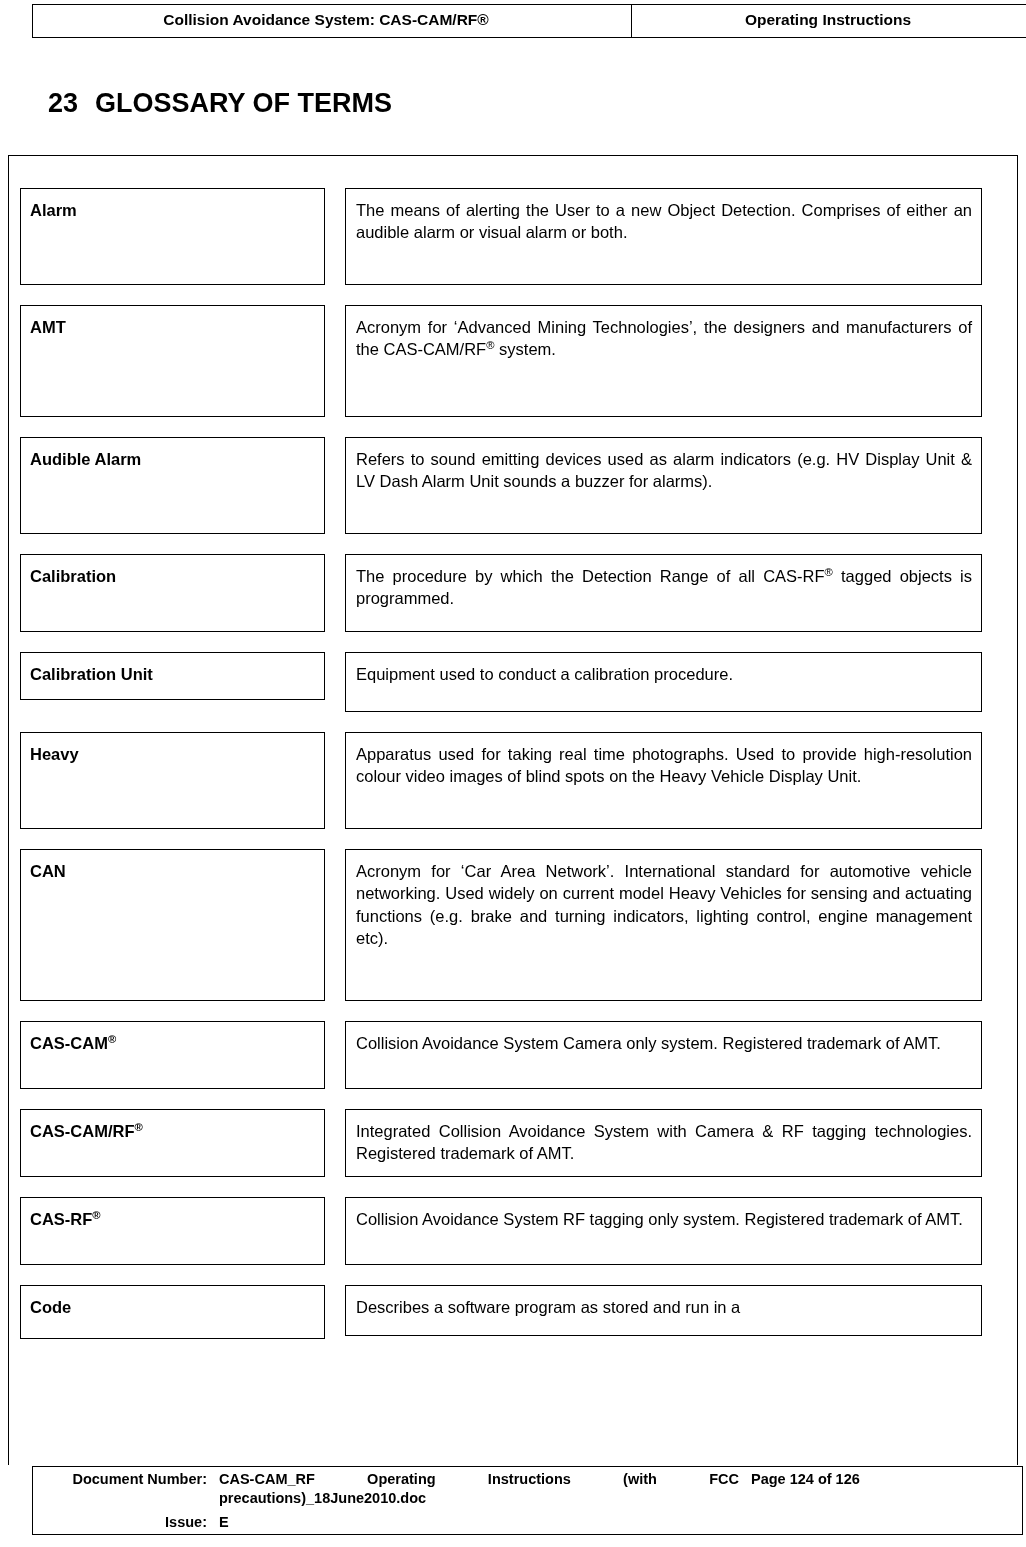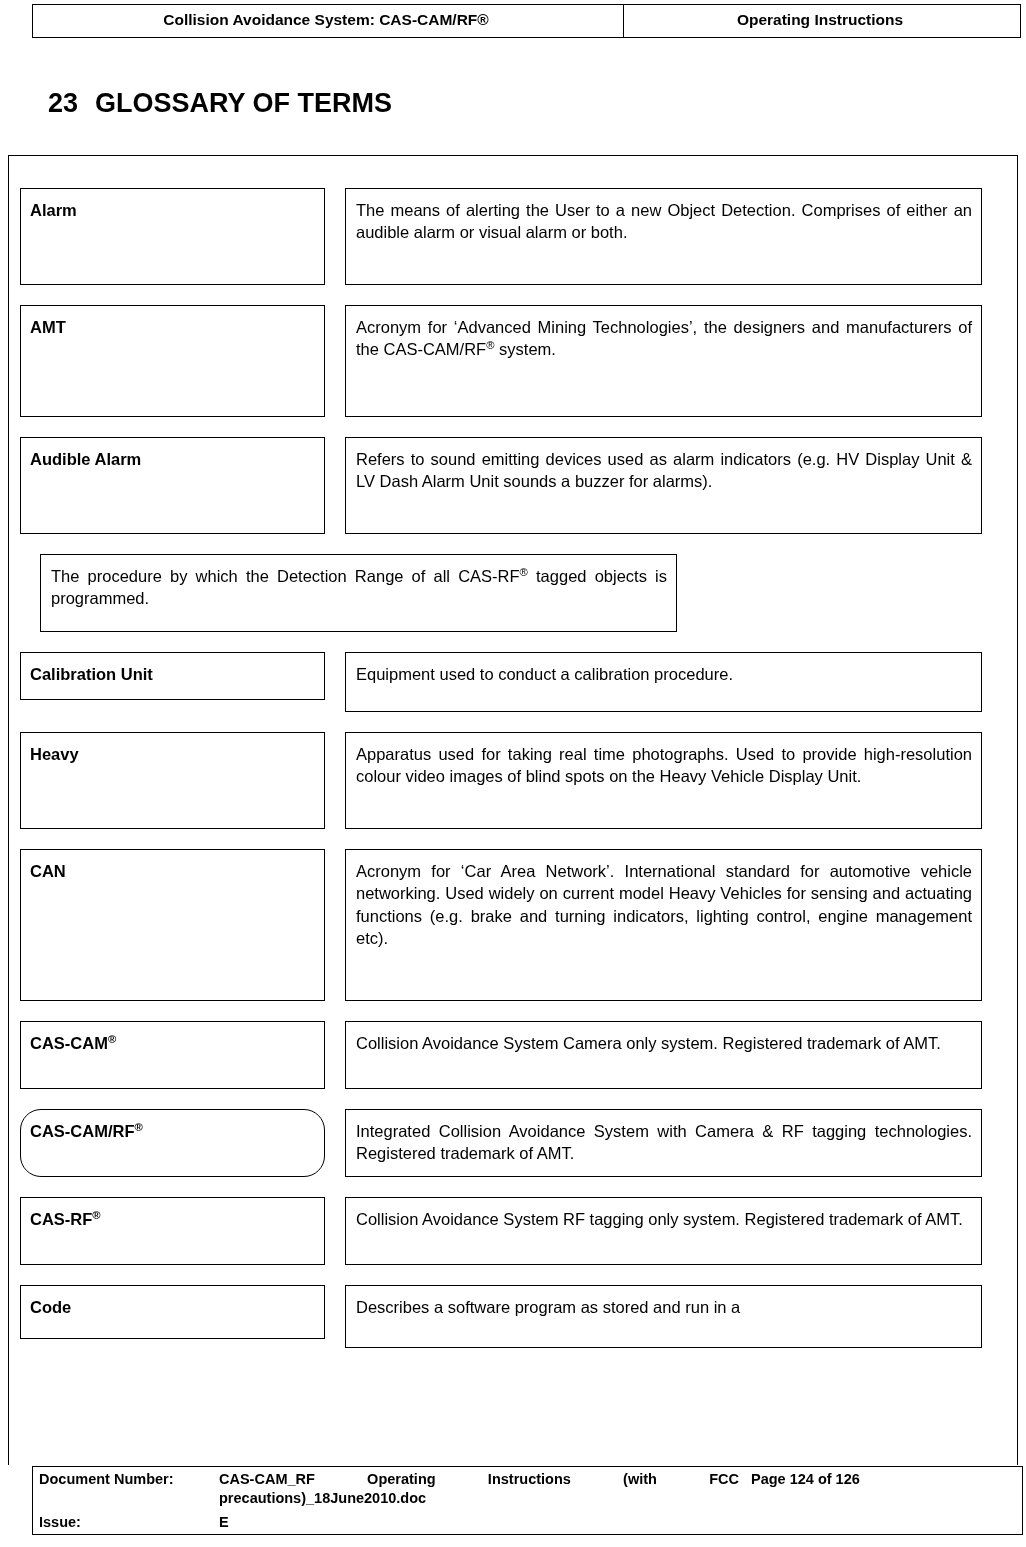--- a/index.html
+++ b/index.html
@@ -28,21 +28,21 @@
     top: 4px;
     width: 962px;
     border-collapse: collapse;
     table-layout: fixed;
   }
   .header-table td {
     border: 1px solid #000000;
     text-align: center;
     font-size: 15.5px;
     font-weight: bold;
-    padding: 6px 8px 7px 4px;
+    padding: 6px 16px 7px 4px;
     line-height: 1.2;
   }
   .header-left { width: 578px; }
   .header-right { width: 384px; }
 
   
   .title-wrap {
     position: absolute;
     left: 48px;
     top: 88px;
@@ -122,21 +122,21 @@
     border: 1px solid #000000;
   }
   .footer-table td {
     font-size: 14.5px;
     font-weight: bold;
     padding: 3px 6px 2px 6px;
     line-height: 1.32;
     vertical-align: top;
     border: none;
   }
-  .f-label { width: 168px; }
+  .f-label { width: 168px; text-align: right; }
   .f-mid { width: 520px; text-align: justify; text-justify: inter-word; margin-left: 32px; }
   .f-right { width: 265px; text-align: left; }
 </style>
 </head>
 <body>
 
 <div class="page">
 
   <table class="header-table">
     <tbody>
@@ -164,20 +164,21 @@
         <div class="g-term" style="height: 112px;">AMT</div>
         <div class="g-spacer"></div>
         <div class="g-def" style="height: 112px;">Acronym for ‘Advanced Mining Technologies’, the designers and manufacturers of the CAS-CAM/RF<sup>®</sup> system.</div>
       </div>
       <div class="g-row">
         <div class="g-term" style="height: 97px;">Audible Alarm</div>
         <div class="g-spacer"></div>
         <div class="g-def" style="height: 97px;">Refers to sound emitting devices used as alarm indicators (e.g. HV Display Unit &amp; LV Dash Alarm Unit sounds a buzzer for alarms).</div>
       </div>
       <div class="g-row">
+        <div class="g-term" style="height: 78px;">Calibration</div>
         <div class="g-spacer"></div>
         <div class="g-def" style="height: 78px;">The procedure by which the Detection Range of all CAS-RF<sup>®</sup> tagged objects is programmed.</div>
       </div>
       <div class="g-row">
         <div class="g-term" style="height: 48px;">Calibration Unit</div>
         <div class="g-spacer"></div>
         <div class="g-def" style="height: 60px;">Equipment used to conduct a calibration procedure.</div>
       </div>
       <div class="g-row">
         <div class="g-term" style="height: 97px;">Heavy</div>
@@ -188,33 +189,33 @@
         <div class="g-term" style="height: 152px;">CAN</div>
         <div class="g-spacer"></div>
         <div class="g-def" style="height: 152px;">Acronym for ‘Car Area Network’. International standard for automotive vehicle networking. Used widely on current model Heavy Vehicles for sensing and actuating functions (e.g. brake and turning indicators, lighting control, engine management etc).</div>
       </div>
       <div class="g-row">
         <div class="g-term" style="height: 68px;">CAS-CAM<sup>®</sup></div>
         <div class="g-spacer"></div>
         <div class="g-def" style="height: 68px;">Collision Avoidance System Camera only system. Registered trademark of AMT.</div>
       </div>
       <div class="g-row">
-        <div class="g-term" style="height: 68px; border-radius: 21px;">CAS-CAM/RF<sup>®</sup></div>
+        <div class="g-term" style="height: 68px;">CAS-CAM/RF<sup>®</sup></div>
         <div class="g-spacer"></div>
         <div class="g-def" style="height: 68px;">Integrated Collision Avoidance System with Camera &amp; RF tagging technologies. Registered trademark of AMT.</div>
       </div>
       <div class="g-row">
         <div class="g-term" style="height: 68px;">CAS-RF<sup>®</sup></div>
         <div class="g-spacer"></div>
         <div class="g-def" style="height: 68px;">Collision Avoidance System RF tagging only system. Registered trademark of AMT.</div>
       </div>
       <div class="g-row">
         <div class="g-term" style="height: 54px;">Code</div>
         <div class="g-spacer"></div>
-        <div class="g-def" style="height: 63px;">Describes a software program as stored and run in a</div>
+        <div class="g-def" style="height: 51px;">Describes a software program as stored and run in a</div>
       </div>
     </div>
 
   <table class="footer-table">
     <tbody>
         <tr>
       <td class="f-label">Document Number:</td>
       <td class="f-mid">CAS-CAM_RF Operating Instructions (with FCC precautions)_18June2010.doc</td>
       <td class="f-right">Page 124 of  126</td>
     </tr>

